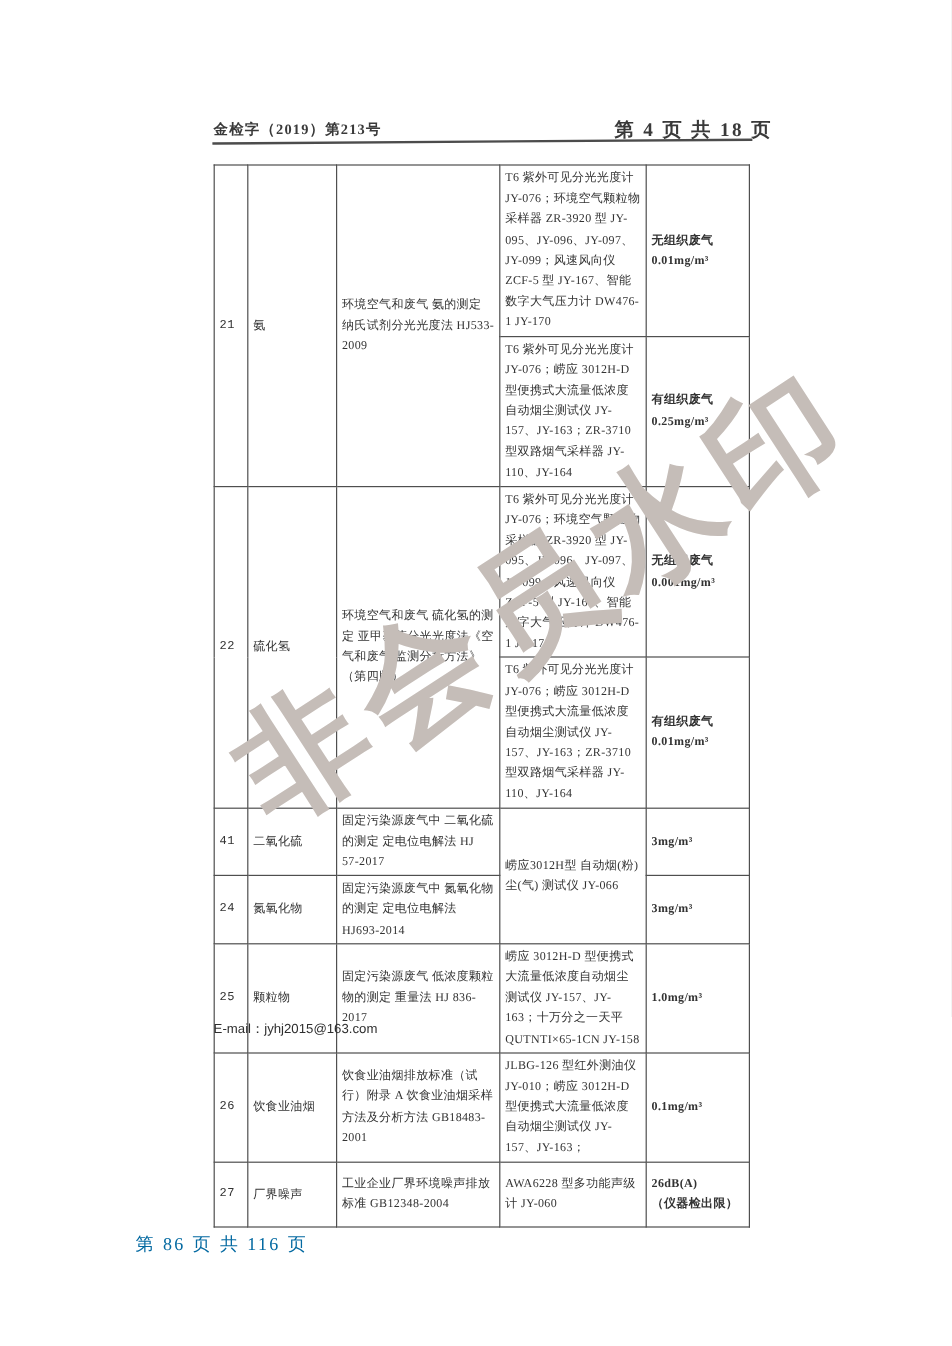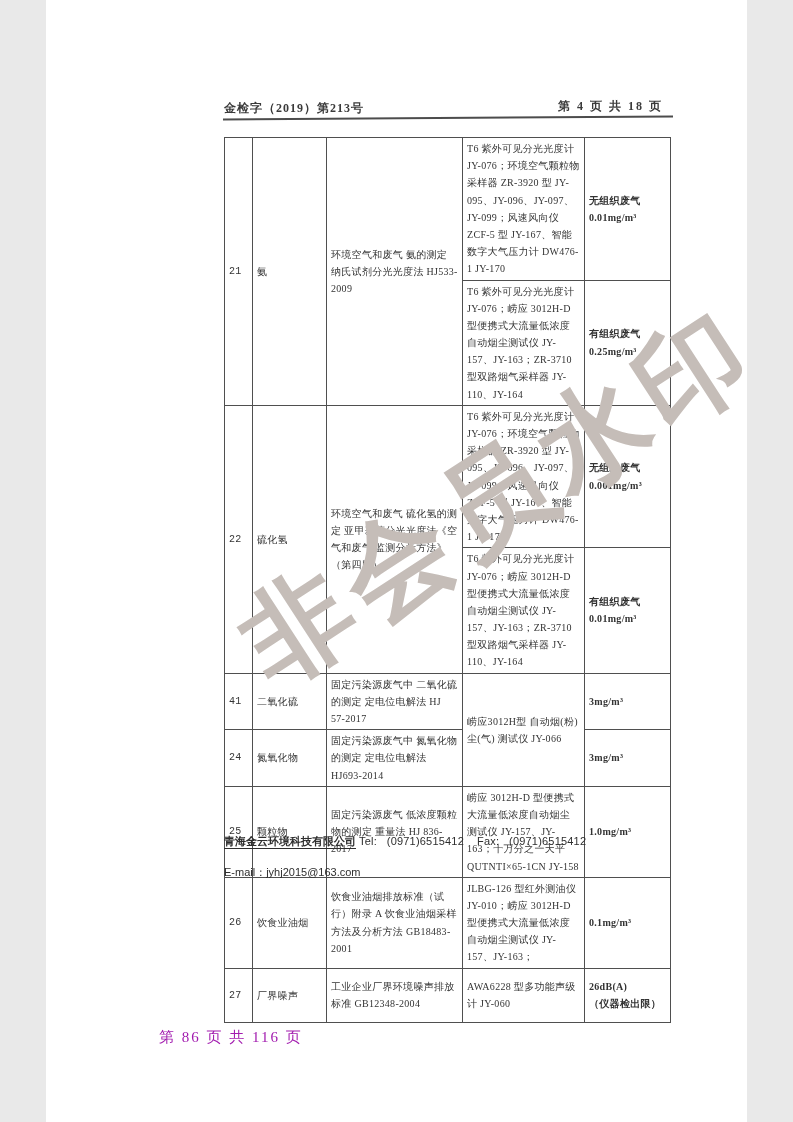--- a/index.html
+++ b/index.html
@@ -1,23 +1,23 @@
 <!DOCTYPE html>
 <html><head>
 <meta charset="utf-8">
 <style>
   html,body{margin:0;padding:0;background:#e9e9e9;}
   .page{
-    position:relative;width:701px;height:1122px;background:#ffffff;
+    position:relative;width:793px;height:1122px;background:#ffffff;
     font-family:"Liberation Serif","DejaVu Serif",serif;color:#3a3a3a;
     overflow:hidden;margin:0 auto;
   }
   
   .hdr-left{position:absolute;left:178px;top:100px;font-size:12px;font-weight:bold;letter-spacing:1px;}
-  .hdr-right{position:absolute;left:512px;top:98px;font-size:12px;font-weight:bold;letter-spacing:2px;}
+  .hdr-right{position:absolute;left:512px;top:98px;font-size:16px;font-weight:bold;letter-spacing:2px;}
   .hdr-rule{position:absolute;left:177px;top:117px;width:450px;height:2px;background:#4c4c4c;transform:rotate(-0.4deg);}
   
   table.cert{
     position:absolute;left:178px;top:137px;width:446px;
     border-collapse:collapse;table-layout:fixed;
   }
   table.cert td{
     border:1.4px solid #4f4f4f;
     font-size:10px;line-height:1.72;text-align:left;vertical-align:middle;
     padding:2px 4px;color:#333;letter-spacing:0.3px;
@@ -32,21 +32,21 @@
     font-size:108px;font-weight:700;letter-spacing:9px;white-space:nowrap;
     transform:rotate(-33deg);transform-origin:0 0;
     color:rgba(197,189,184,0.55);font-family:"Liberation Serif",serif;
   }
   
   .co-footer{position:absolute;left:178px;top:834px;font-family:"Liberation Sans","DejaVu Sans",sans-serif;font-size:11px;color:#2e2e2e;}
   .co-footer .company{font-weight:bold;border-bottom:1.4px solid #2e2e2e;padding-bottom:1px;}
   .co-footer .contact{letter-spacing:0.2px;}
   .co-footer .line2{margin-top:16px;}
   
-  .page-num{position:absolute;left:113px;top:1028px;font-size:15px;color:#a21caf;letter-spacing:2px;font-family:"Liberation Serif",serif;}
+  .page-num{position:absolute;left:113px;top:1028px;font-size:15px;color:#0369a1;letter-spacing:2px;font-family:"Liberation Serif",serif;}
 </style>
 </head>
 <body>
 
 <div class="page">
 
   <div class="hdr-left">金检字（2019）第213号</div>
   <div class="hdr-right">第 4 页 共 18 页</div>
   <div class="hdr-rule"></div>
 
@@ -144,29 +144,20 @@
           <span>26dB(A)</span>
           <span>（仪器检出限）</span>
         </td>
       </tr>
     </tbody>
   </table>
 
   <div class="watermark" style="color: rgb(197, 189, 184);">非会员水印</div>
 
   <div class="co-footer">
-    <div class="line1">
-      <span class="company">青海金云环境科技有限公司</span>
-      <span class="contact">
-        <span>Tel:</span>&nbsp;&nbsp;
-        <span>(0971)6515412</span>&nbsp;&nbsp;&nbsp;
-        <span>Fax:</span>&nbsp;&nbsp;
-        <span>(0971)6515412</span>
-      </span>
-    </div>
     <div class="line2">
       <span>E-mail：</span><span>jyhj2015@163.com</span>
     </div>
   </div>
 
   <div class="page-num">第 86 页 共 116 页</div>
 
 </div>
 
 </body></html>

